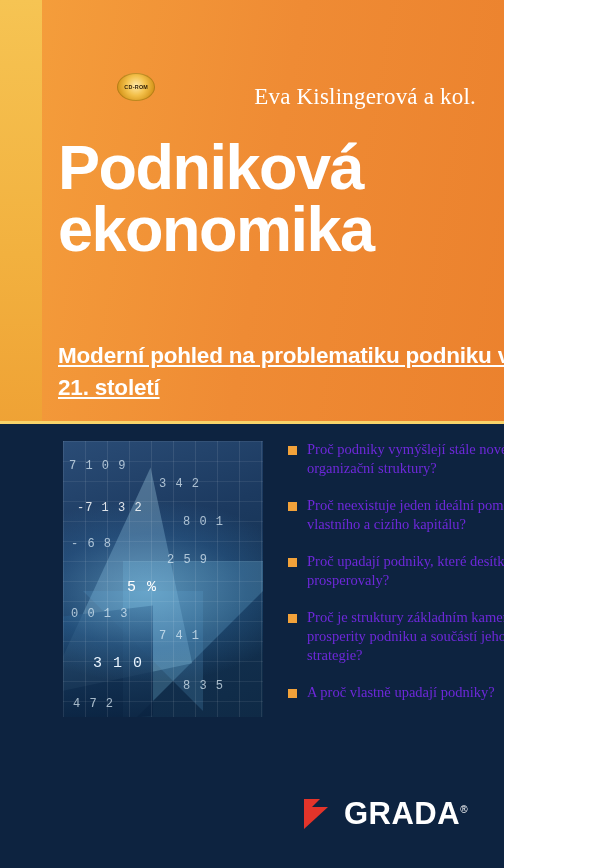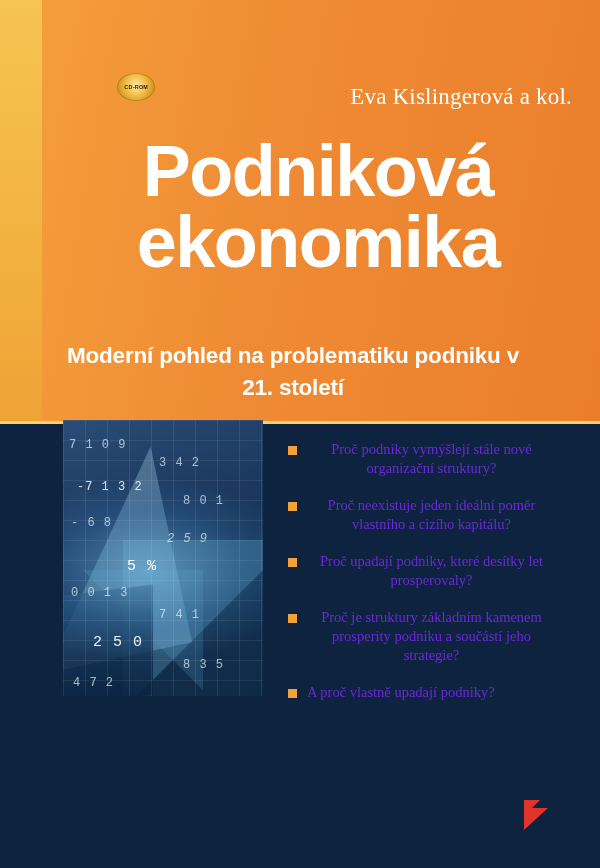--- a/index.html
+++ b/index.html
@@ -5,25 +5,24 @@
   html, body {
     margin: 0;
     padding: 0;
     background: #ffffff;
   }
   body {
     font-family: "Liberation Sans", sans-serif;
   }
   .cover {
     position: relative;
-    width: 600px;
+    width: 504px;
     height: 868px;
     overflow: hidden;
     background: #ffffff;
-    text-align: center;
   }
   
   .top-band {
     position: absolute;
     left: 0; top: 0;
     width: 600px;
     height: 424px;
     background: linear-gradient(100deg, #f5a03c 0%, #ef8b34 45%, #ea7e2b 100%);
   }
   
@@ -79,42 +78,43 @@
     font-weight: 400;
     letter-spacing: .2px;
     font-family: "Liberation Serif", serif;
   }
   .title {
     position: absolute;
     left: 58px;
     top: 136px;
     width: 520px;
     color: #ffffff;
-    font-size: 72px;
+    font-size: 63px;
     line-height: 0.99;
     font-weight: bold;
     letter-spacing: -1.5px;
   }
   .title .line2 { display: block; }
   .subtitle {
     position: absolute;
     left: 58px;
     top: 340px;
     width: 470px;
     color: #ffffff;
     font-size: 22.5px;
     line-height: 1.42;
     font-weight: bold;
     letter-spacing: -0.2px;
+    text-decoration: underline;
   }
   
   .image-panel {
     position: absolute;
     left: 63px;
-    top: 420px;
+    top: 441px;
     width: 200px;
     height: 276px;
     overflow: hidden;
     background: linear-gradient(160deg, #2a4c76 0%, #1c3a60 35%, #12304f 70%, #0f2a46 100%);
   }
   .image-panel .glow {
     position: absolute;
     left: -20px; top: 60px;
     width: 260px; height: 180px;
     background: radial-gradient(ellipse at 40% 50%, rgba(120,190,230,.55) 0%, rgba(60,130,190,.25) 45%, rgba(20,60,100,0) 72%);
@@ -165,21 +165,21 @@
   }
   .image-panel .digits span {
     position: absolute;
     white-space: nowrap;
   }
   .d1 { left: 6px;  top: 18px; }
   .d2 { left: 96px; top: 36px; }
   .d3 { left: 14px; top: 60px; color: rgba(255,255,255,.85) !important; }
   .d4 { left: 120px;top: 74px; }
   .d5 { left: 8px;  top: 96px; }
-  .d6 { left: 104px;top: 112px; font-style: italic; }
+  .d6 { left: 104px;top: 112px; }
   .d7 { left: 64px; top: 138px; color:#ffffff !important; font-size: 15px !important; }
   .d8 { left: 8px;  top: 166px; }
   .d9 { left: 96px; top: 188px; }
   .d10{ left: 30px; top: 214px; font-size: 15px !important; color:#eaf5ff !important;}
   .d11{ left: 120px;top: 238px; }
   .d12{ left: 10px; top: 256px; }
   
   .bullets {
     position: absolute;
     left: 288px;
@@ -265,21 +265,21 @@
     <div class="digits">
       <span class="d1">7 1 0 9</span>
       <span class="d2">3 4 2</span>
       <span class="d3">-7 1 3 2</span>
       <span class="d4">8 0 1</span>
       <span class="d5">- 6 8</span>
       <span class="d6">2 5 9</span>
       <span class="d7">5 %</span>
       <span class="d8">0 0 1 3</span>
       <span class="d9">7 4 1</span>
-      <span class="d10">2 5 0</span>
+      <span class="d10">3 1 0</span>
       <span class="d11">8 3 5</span>
       <span class="d12">4 7 2</span>
     </div>
   </div>
 
   <div class="bullets">
     <div class="bullet-item">
       <div class="bullet-marker"></div>
       <div class="bullet-text">Proč podniky vymýšlejí stále nové organizační struktury?</div>
     </div>
@@ -300,15 +300,18 @@
       <div class="bullet-text">A proč vlastně upadají podniky?</div>
     </div>
   </div>
 
   <div class="logo">
     <div class="logo-mark">
       <svg width="34" height="34" viewBox="0 0 34 34" aria-hidden="true">
         <polygon points="2,2 18,2 10,10 26,10 2,32" fill="#e3342a"></polygon>
       </svg>
     </div>
+    <div class="logo-text">
+      <span>GRADA</span><span class="logo-reg">®</span>
+    </div>
   </div>
 
 </div>
 
 </body></html>

